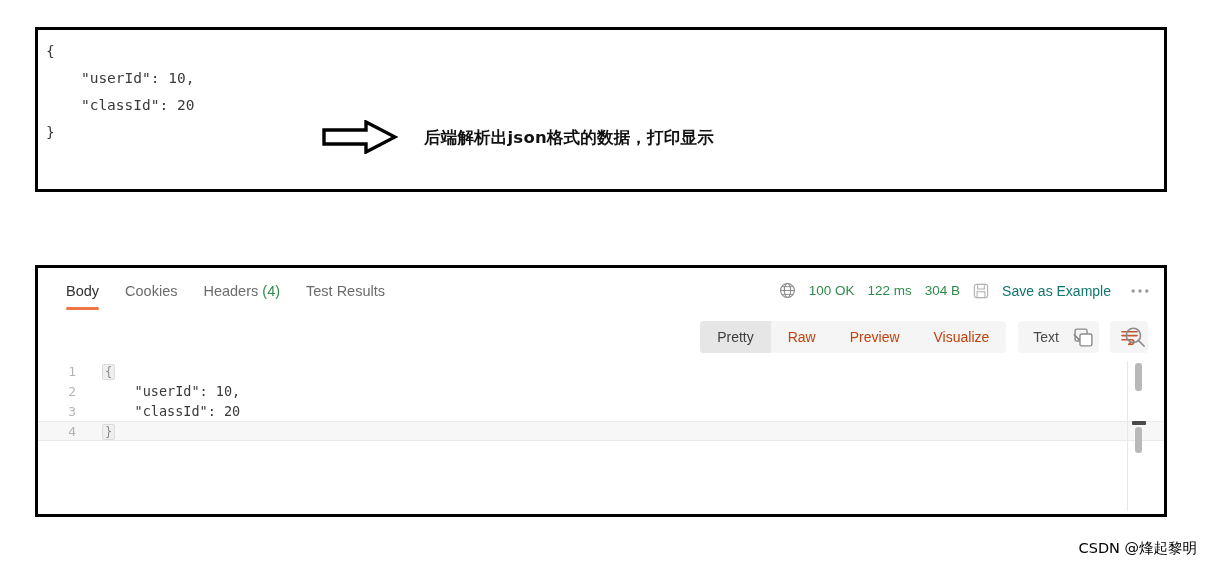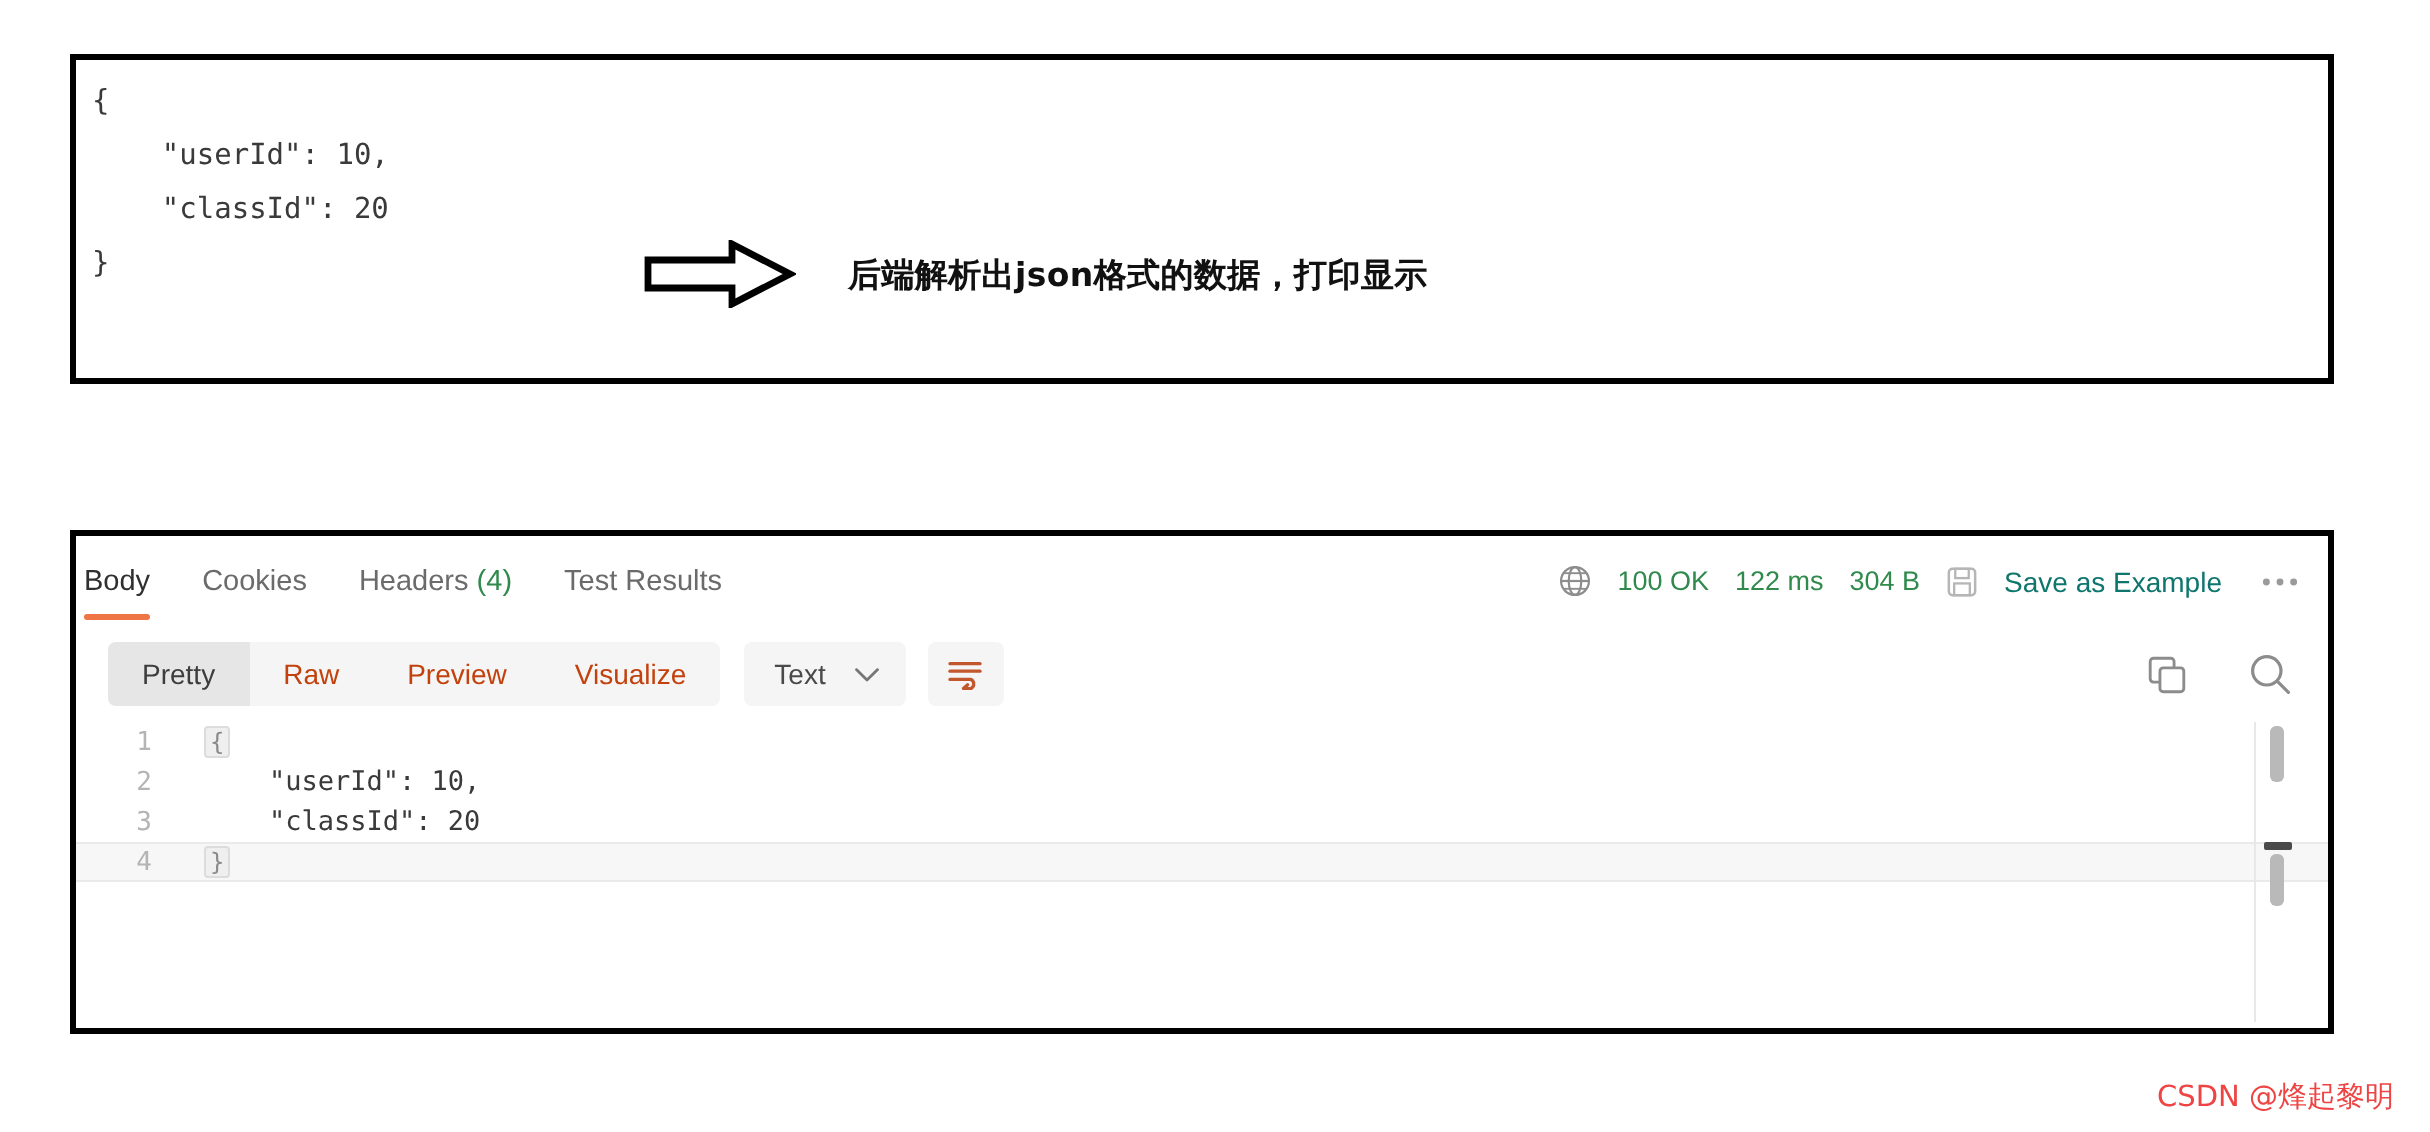--- a/index.html
+++ b/index.html
@@ -71,21 +71,21 @@
     width: 1132px;
     height: 252px;
     border: 3px solid #000000;
     background: #ffffff;
   }
 
   
   #response-tabbar {
     position: relative;
     height: 45px;
-    padding: 0 4px;
+    padding: 0 28px;
     display: flex;
     align-items: center;
   }
   .resp-tab {
     font-size: 14.5px;
     color: #6b6b6b;
     margin-right: 26px;
     padding: 12px 0 11px 0;
     position: relative;
     cursor: pointer;
@@ -119,20 +119,21 @@
   .meta-muted { color: #0f766e; font-size: 14px; white-space: nowrap; }
   .icon-sq { display: inline-flex; align-items: center; justify-content: center; }
 
   
   #format-toolbar {
     position: relative;
     height: 48px;
     padding: 0 16px;
     display: flex;
     align-items: center;
+    justify-content: flex-end;
   }
   #format-group {
     display: flex;
     align-items: center;
     background: #f5f5f5;
     border-radius: 4px;
     overflow: hidden;
     height: 32px;
   }
   .fmt-btn {
@@ -269,21 +270,21 @@
     border-radius: 1px;
   }
 
   
   #watermark {
     position: absolute;
     right: 18px;
     bottom: 8px;
     font-family: "DejaVu Sans", sans-serif;
     font-size: 14.5px;
-    color: #ef4444;
+    color: #000000;
     white-space: nowrap;
   }
 </style>
 </head>
 <body>
 
 <div id="console-panel">
 
 
 

